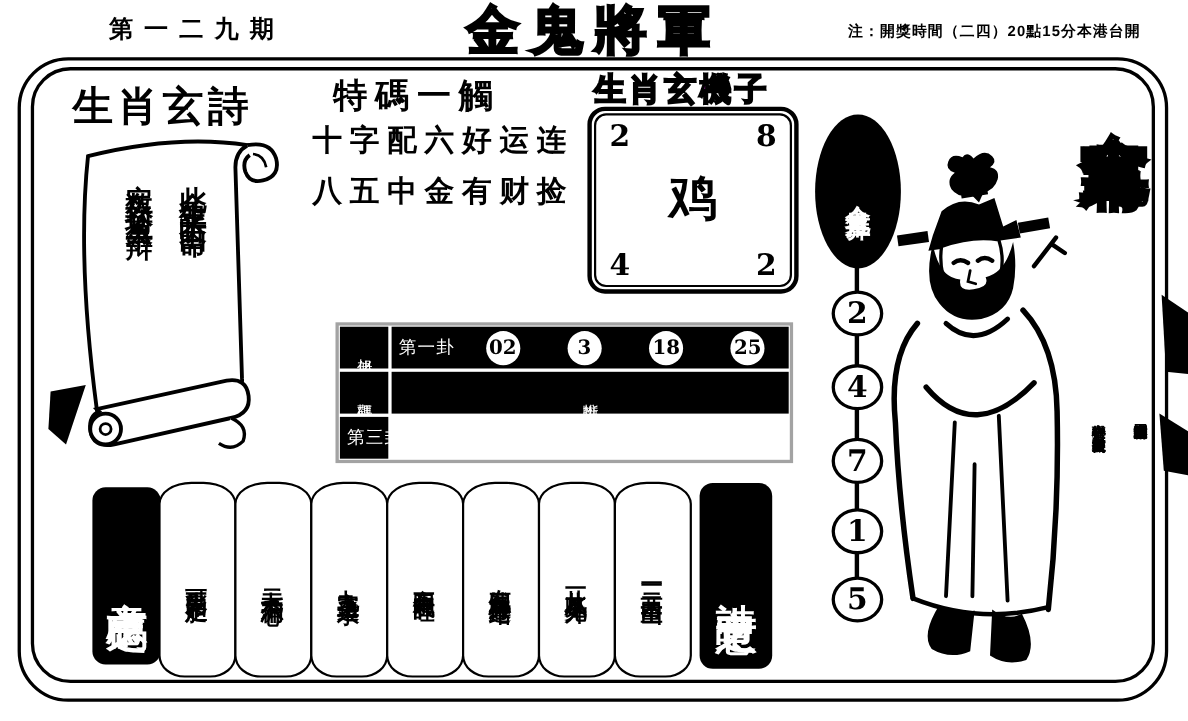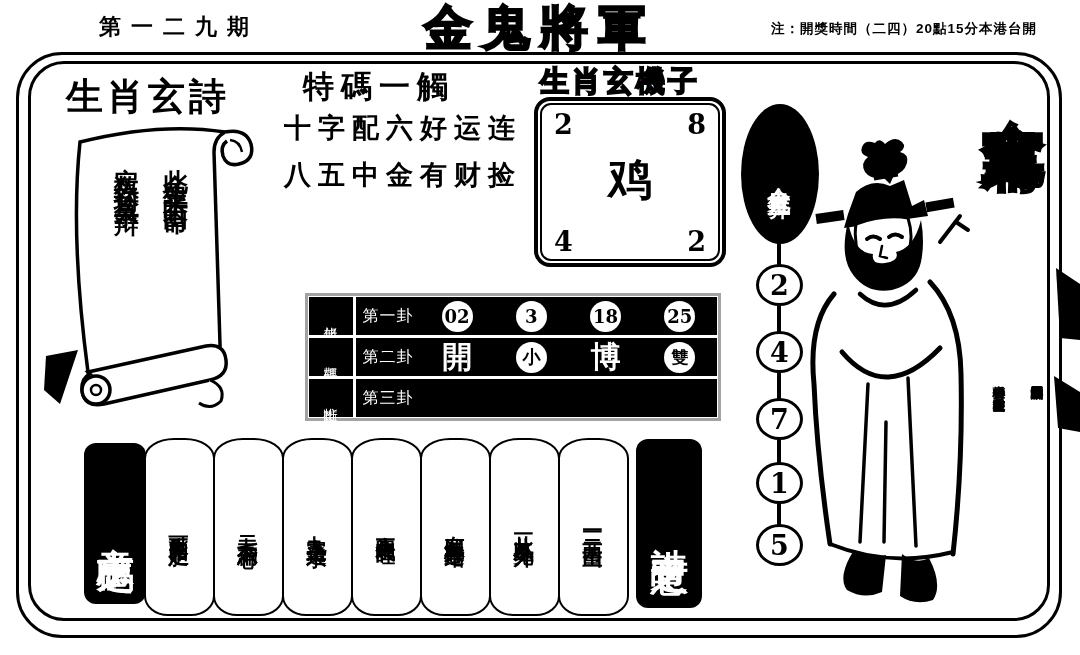--- a/index.html
+++ b/index.html
@@ -152,29 +152,20 @@
   <div class="gua-cell">
     <span class="gua-row-label">第一卦</span>
     <span class="gua-items">
       <span class="num-circle">02</span>
       <span class="num-circle">3</span>
       <span class="num-circle">18</span>
       <span class="num-circle">25</span>
     </span>
   </div>
   <div class="gua-cell side-label">觀碼</div>
-  <div class="gua-cell">
-    <span class="gua-row-label">第二卦</span>
-    <span class="gua-items">
-      <span class="big-char">開</span>
-      <span class="num-circle">小</span>
-      <span class="big-char">博</span>
-      <span class="num-circle small-circle-char">雙</span>
-    </span>
-  </div>
   <div class="gua-cell side-label">推斷</div>
   <div class="gua-cell">
     <span class="gua-row-label">第三卦</span>
   </div>
 </div>
 
 <div class="abs deduct-oval">
   <span>金鬼推算</span>
 </div>
 <div class="abs chain-line"></div>

